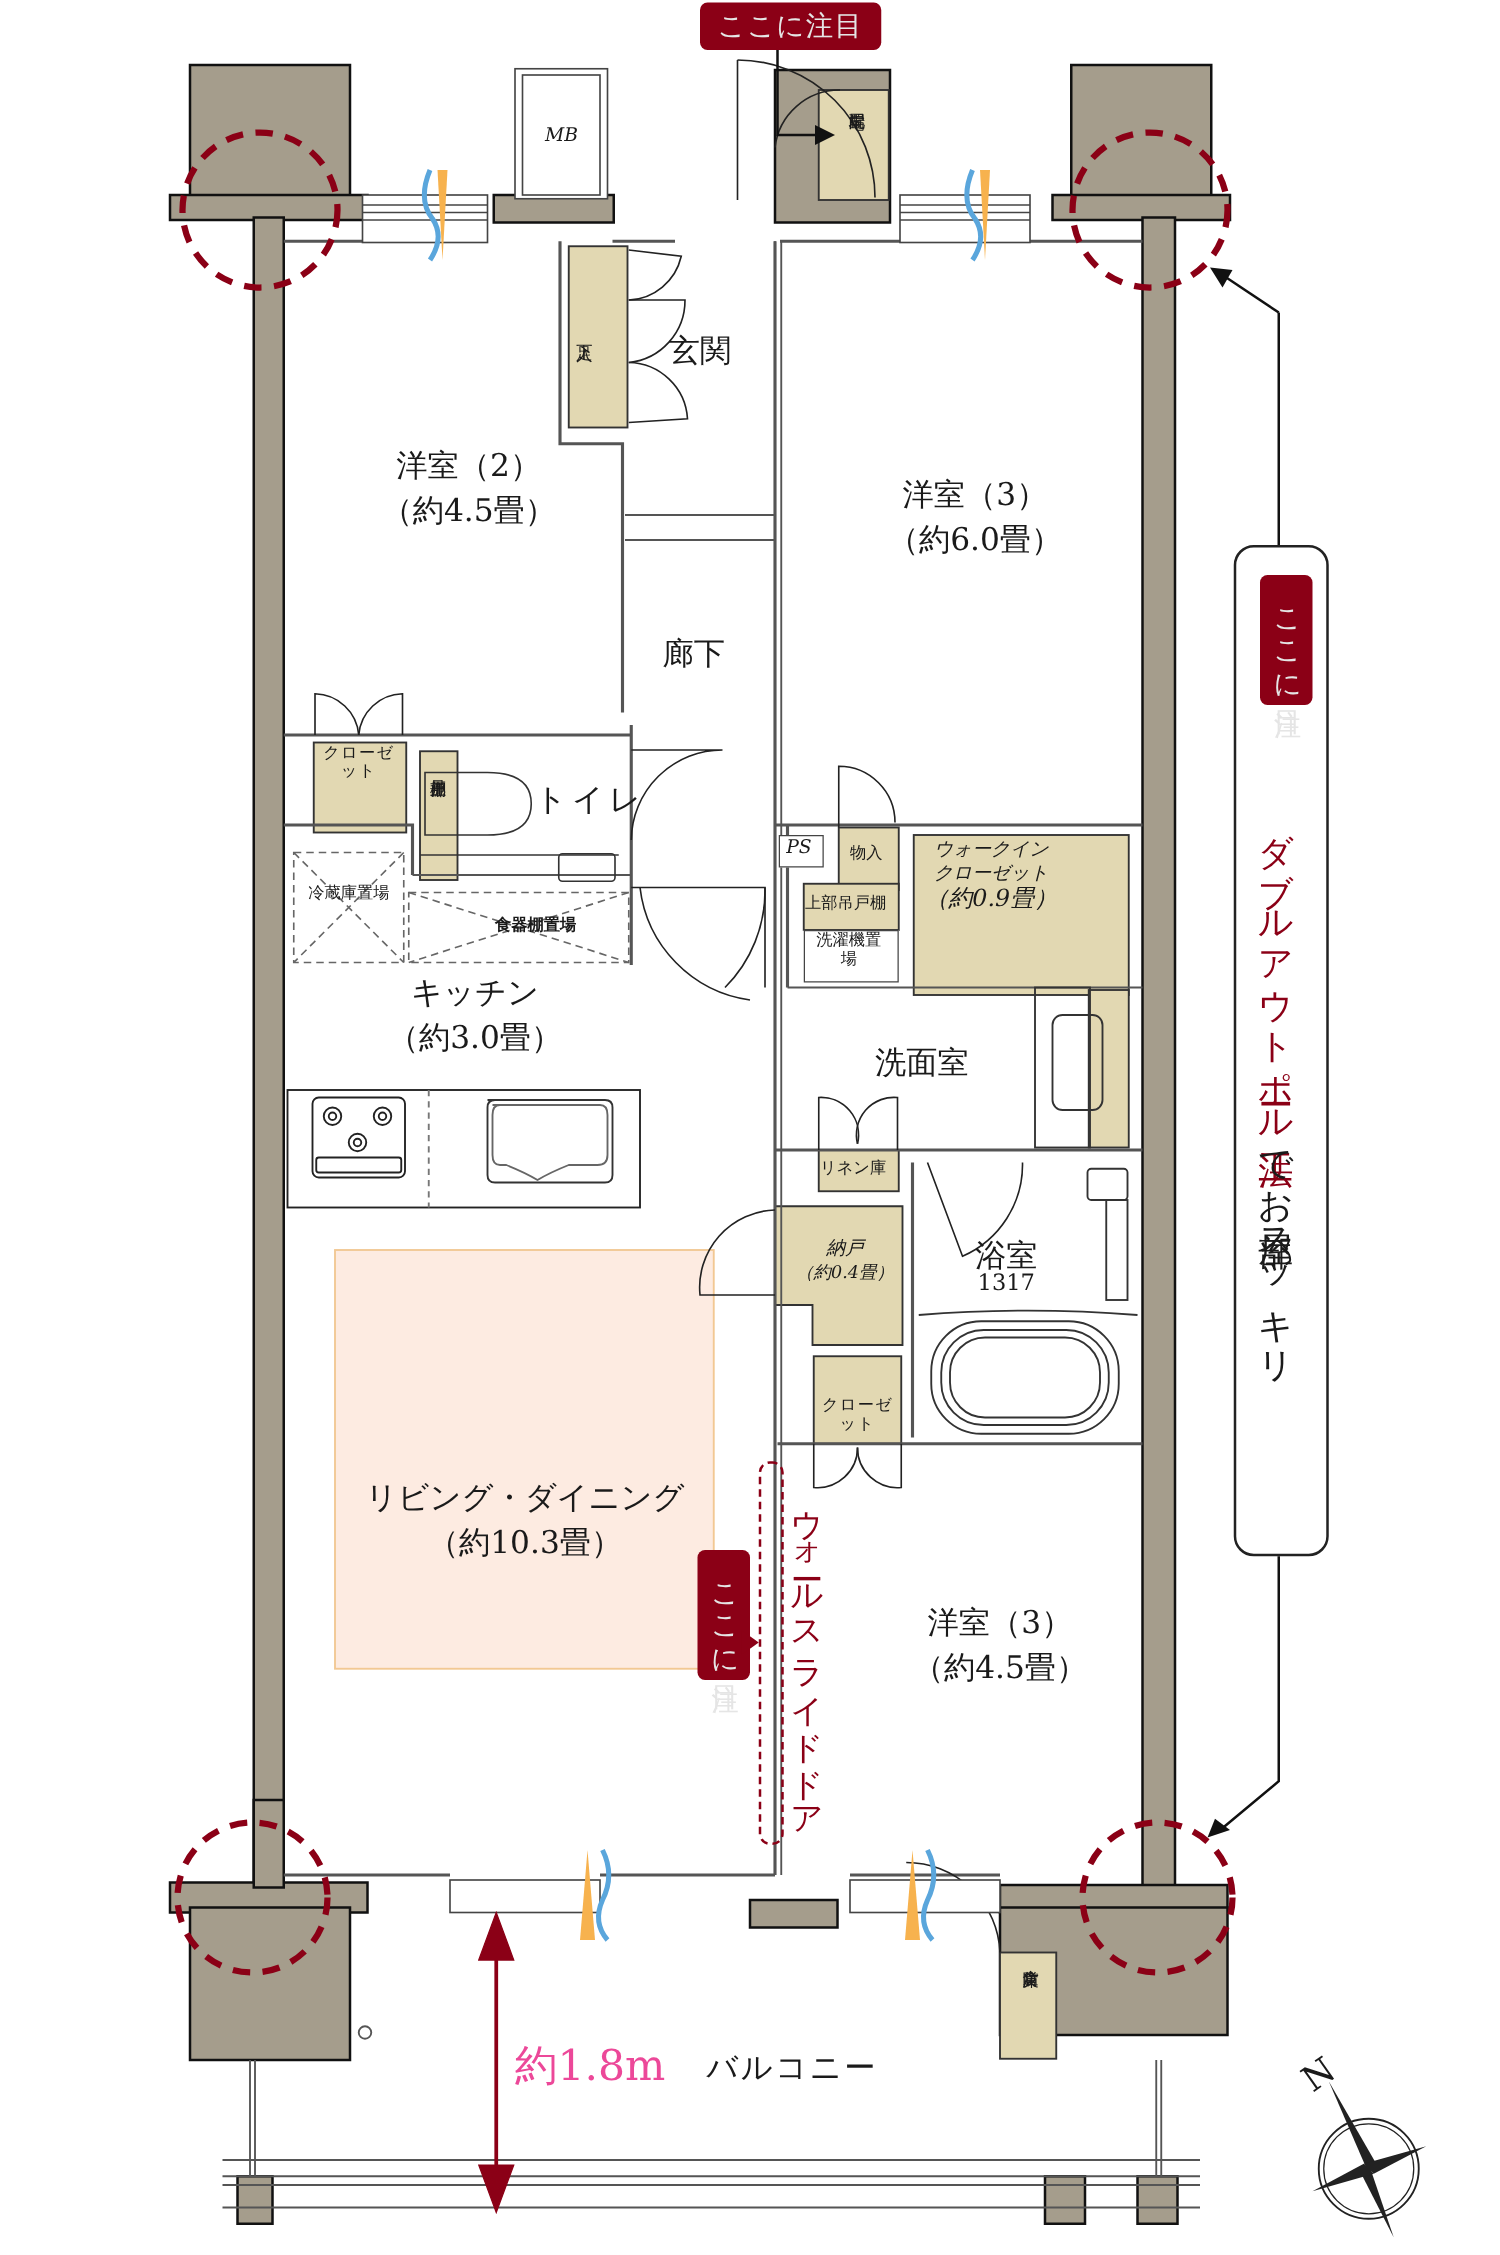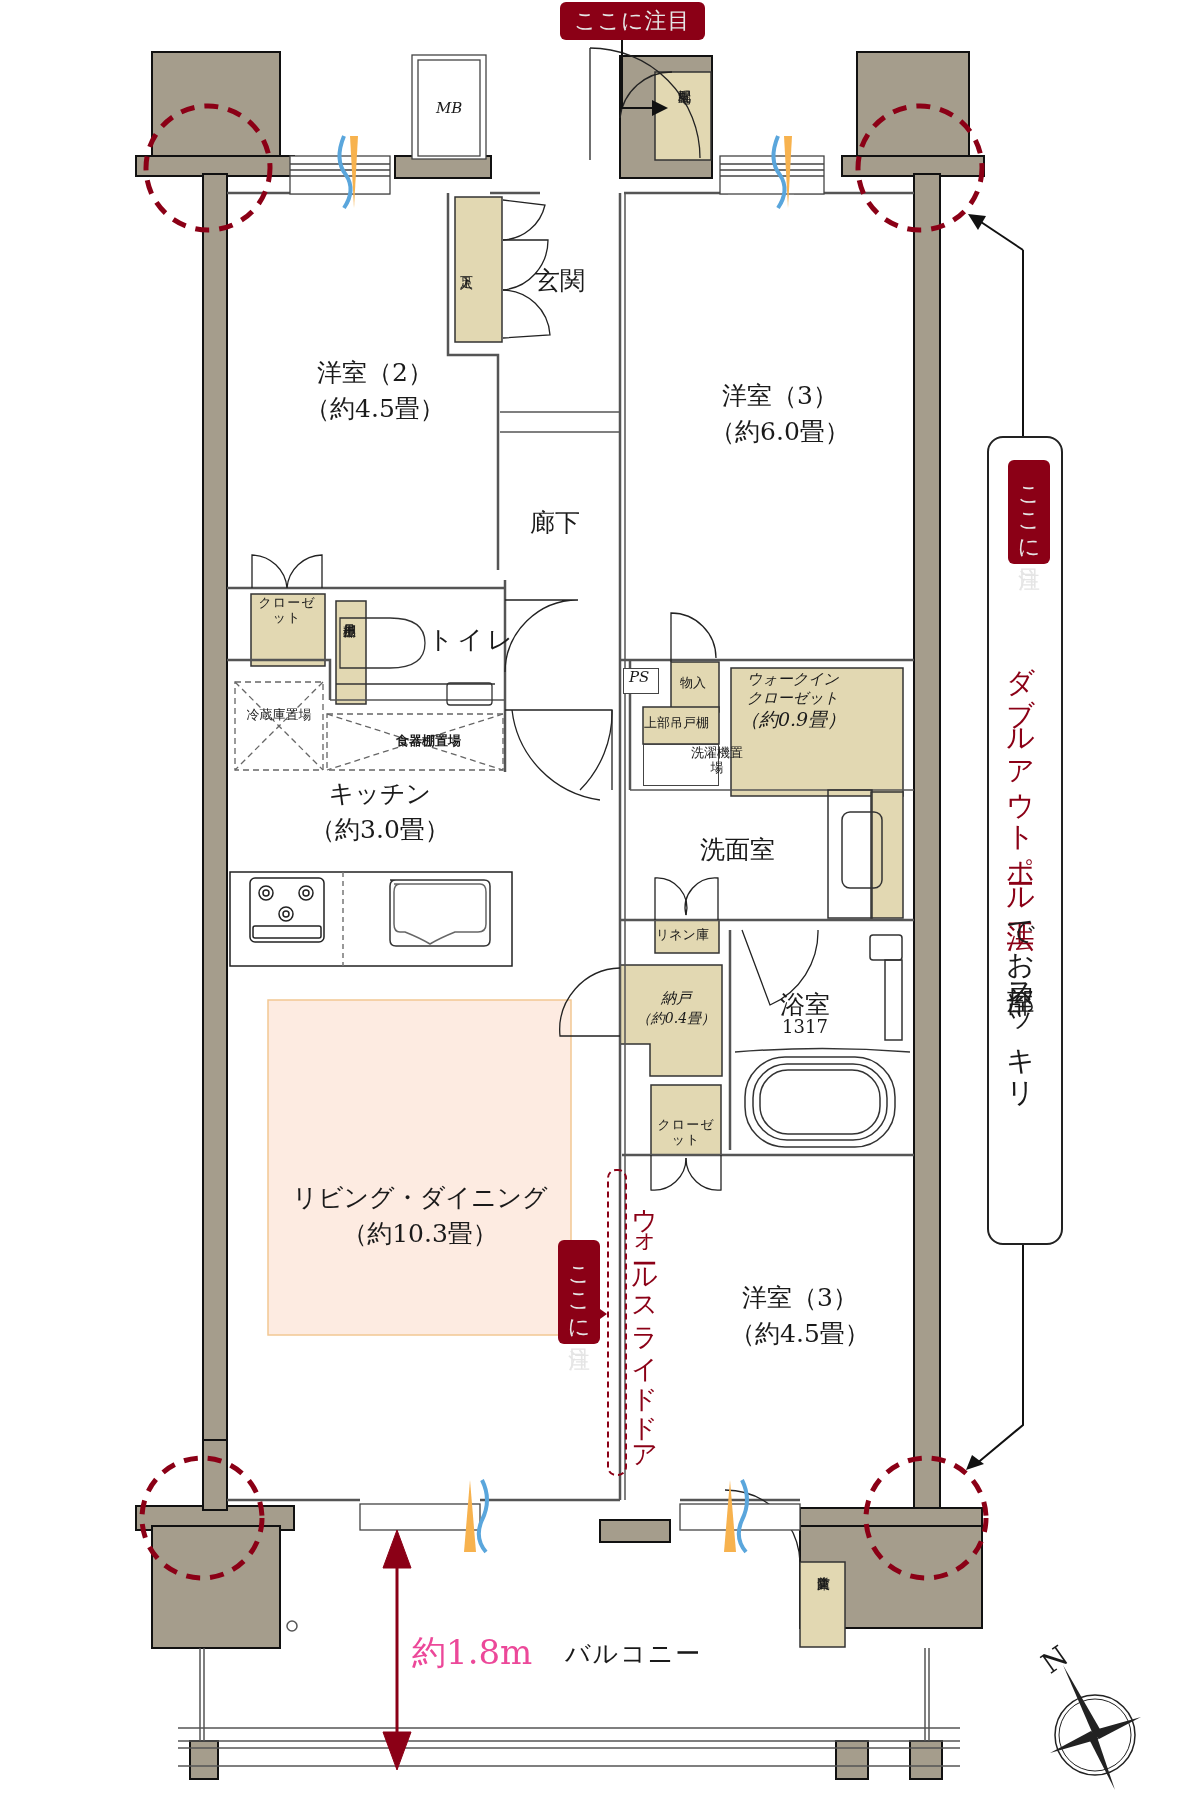--- a/index.html
+++ b/index.html
@@ -291,21 +291,21 @@
 <div class="lbl tiny vert" style="left:458px;top:266px;">下足入</div>
 <div class="lbl tiny" style="left:256px;top:596px;width:62px;white-space:normal;letter-spacing:1px;">クローゼット</div>
 <div class="lbl tiny vert" style="left:341px;top:614px;">上部吊戸棚</div>
 <div class="lbl tiny" style="left:244px;top:708px;width:70px;white-space:normal;">冷蔵庫置場</div>
 <div class="lbl tiny" style="left:396px;top:734px;font-weight:bold;">食器棚置場</div>
 <div style="position:absolute;left:623px;top:668px;width:34px;height:24px;border:1.5px solid #444;background:#fff;"></div>
 <div class="lbl small" style="left:629px;top:669px;">PS</div>
 <div class="lbl tiny" style="left:680px;top:676px;">物入</div>
 <div class="lbl tiny" style="left:644px;top:716px;">上部吊戸棚</div>
 <div style="position:absolute;left:643px;top:744px;width:74px;height:40px;border:1.5px solid #444;background:#fff;"></div>
-<div class="lbl tiny" style="left:652px;top:746px;width:54px;white-space:normal;margin-left:38px;">洗濯機置場</div>
+<div class="lbl tiny" style="left:652px;top:746px;width:54px;white-space:normal;">洗濯機置場</div>
 <div class="lbl tiny" style="left:656px;top:928px;">リネン庫</div>
 <div class="lbl tiny" style="left:656px;top:1118px;width:60px;white-space:normal;letter-spacing:1px;">クローゼット</div>
 <div class="lbl tiny vert" style="left:815px;top:1566px;">防災倉庫</div>
 
 <div class="dim" style="left:412px;top:1630px;">約1.8m</div>
 <div class="lbl room" style="left:565px;top:1636px;letter-spacing:2px;">バルコニー</div>
 
 <div class="lbl" style="left:1043px;top:1640px;font-size:28px;transform:rotate(-35deg);">N</div>
 
 </body></html>

